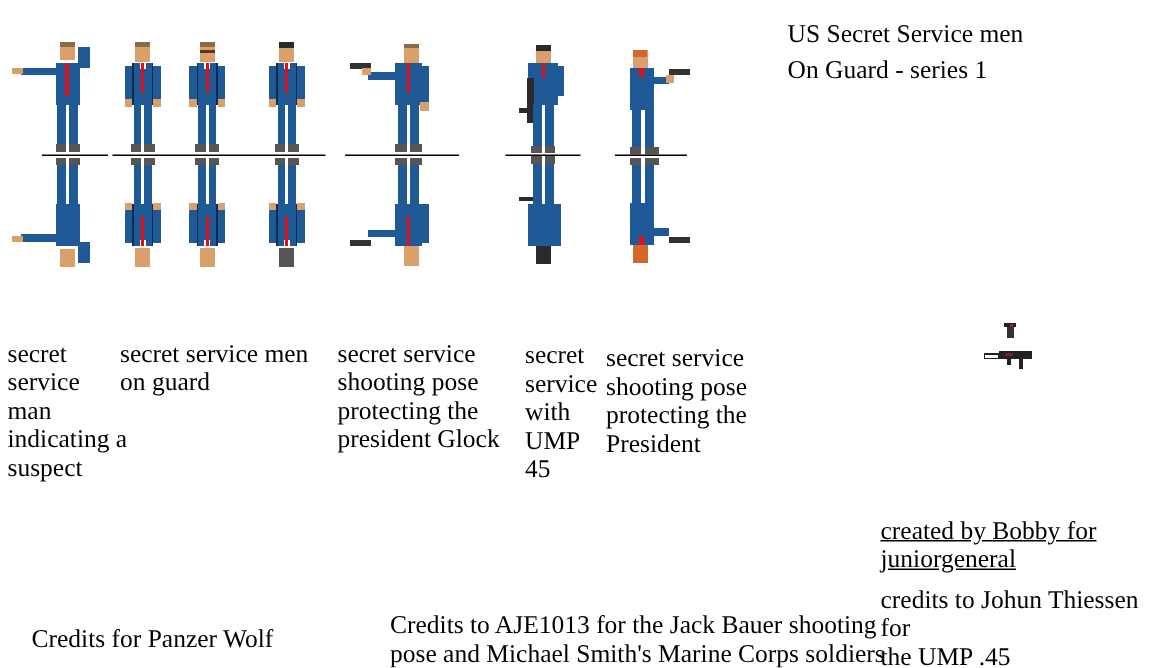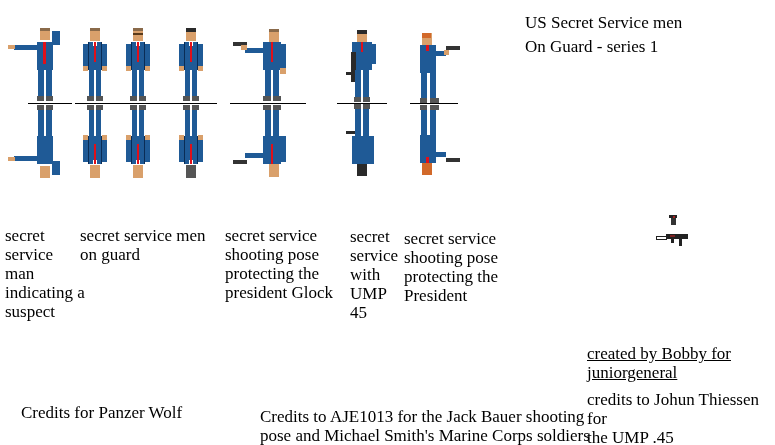--- a/index.html
+++ b/index.html
@@ -218,17 +218,17 @@
 with
 UMP
 45</div>
 <div class="txt" style="left:404px;top:229px;">secret service
 shooting pose
 protecting the
 President</div>
 
 <div class="txt" style="left:587px;top:344px;text-decoration:underline;">created by Bobby for
 juniorgeneral</div>
-<div class="txt" style="left:21px;top:403px;">Credits for Panzer Wolf</div>
+<div class="txt" style="left:21px;top:416px;">Credits for Panzer Wolf</div>
 <div class="txt" style="left:260px;top:387px;margin-top:20px;">Credits to AJE1013 for the Jack Bauer shooting
 pose and Michael Smith's Marine Corps soldiers</div>
 <div class="txt" style="left:587px;top:390px;">credits to Johun Thiessen for
 the UMP .45</div>
 
 </body></html>

